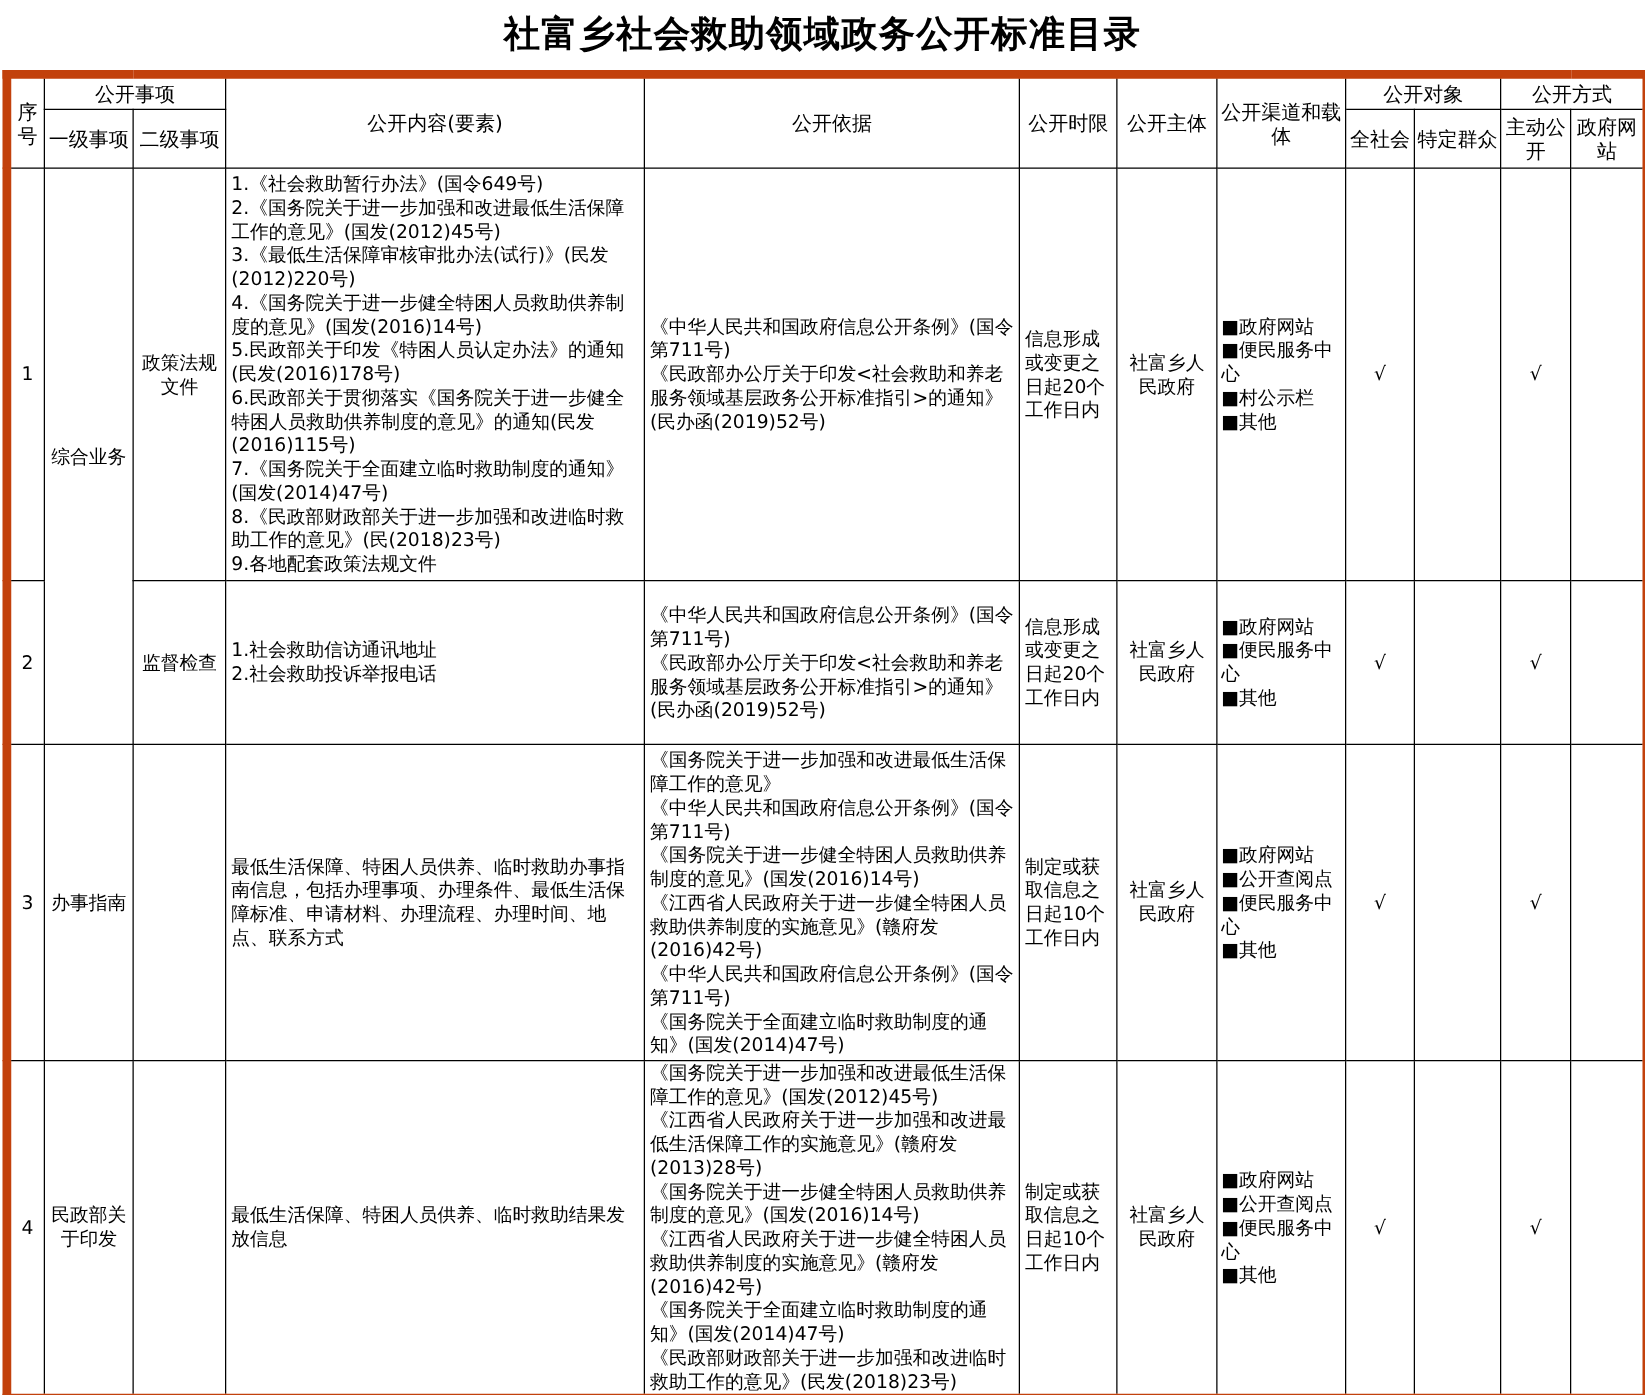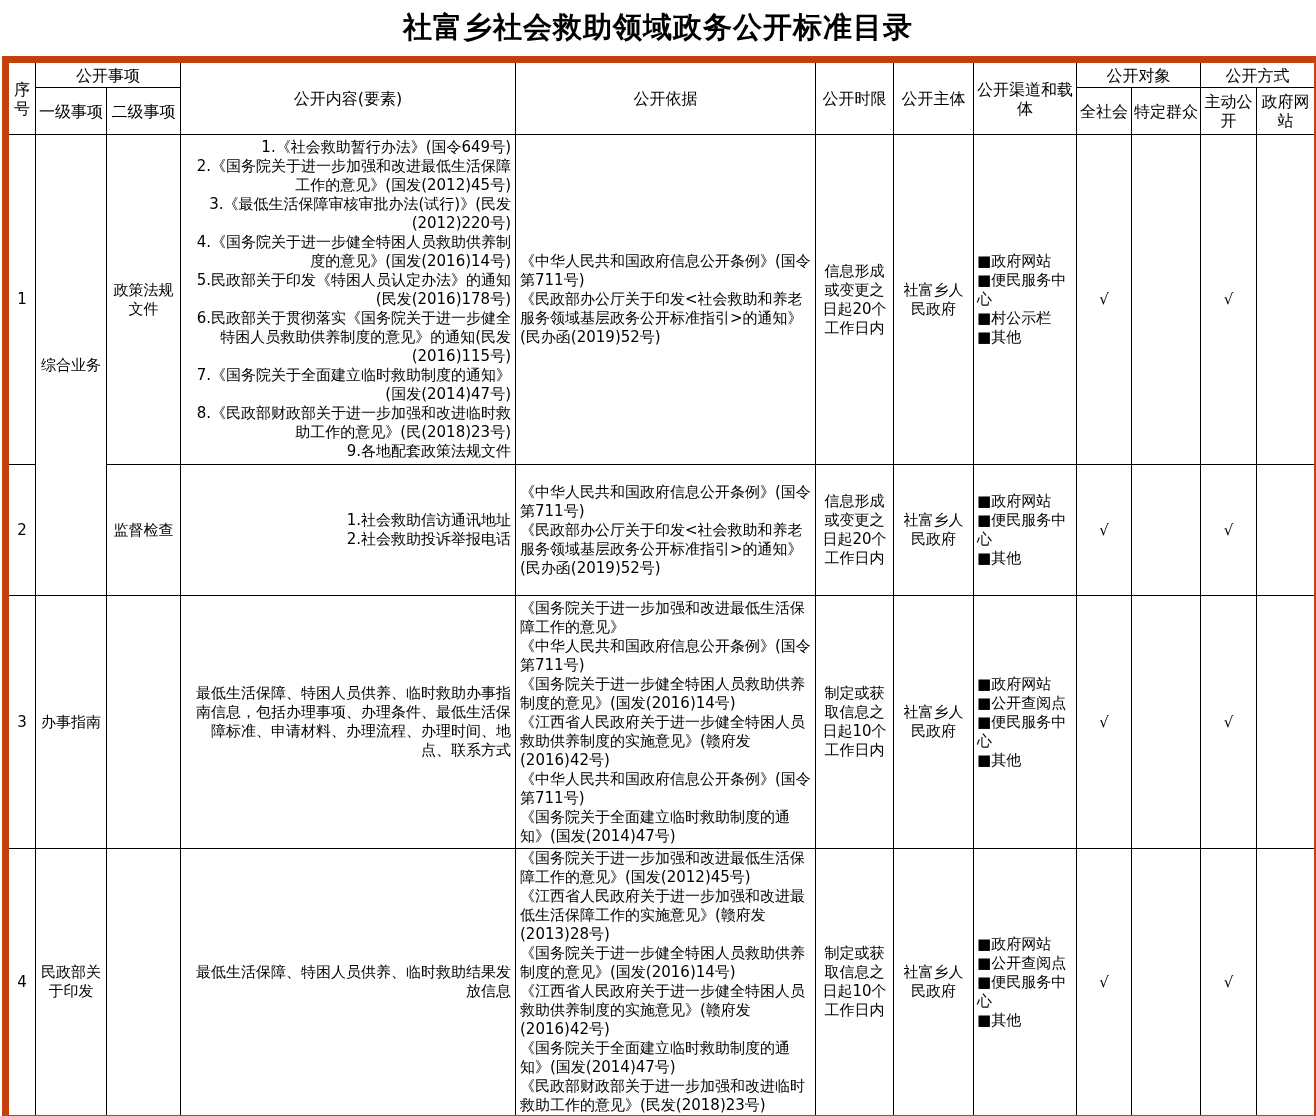--- a/index.html
+++ b/index.html
@@ -36,23 +36,23 @@
     overflow: hidden;
   }
   table.catalog th {
     font-weight: normal;
     font-size: 16px;
     text-align: center;
     padding: 1px 2px;
   }
   td.c-seq      { text-align: center; }
   td.c-level    { text-align: center; padding: 1px 3px; margin-left: 12px; }
-  td.c-content  { text-align: right; padding: 1px 4px; white-space: pre-wrap; }
+  td.c-content  { text-align: left; padding: 1px 4px; white-space: pre-wrap; }
   td.c-basis    { text-align: left; padding: 0 4px; white-space: pre-wrap; }
-  td.c-time     { text-align: center; padding: 1px 4px; white-space: pre-wrap; }
+  td.c-time     { text-align: left; padding: 1px 4px; white-space: pre-wrap; }
   td.c-subject  { text-align: center; padding: 1px 4px; }
   td.c-channels { text-align: left; padding: 16px 3px; white-space: pre-wrap; }
   td.c-check    { text-align: center; font-size: 15px; }
 </style>
 </head>
 <body>
 
 <div class="page">
   <div class="title">社富乡社会救助领域政务公开标准目录</div>
 

